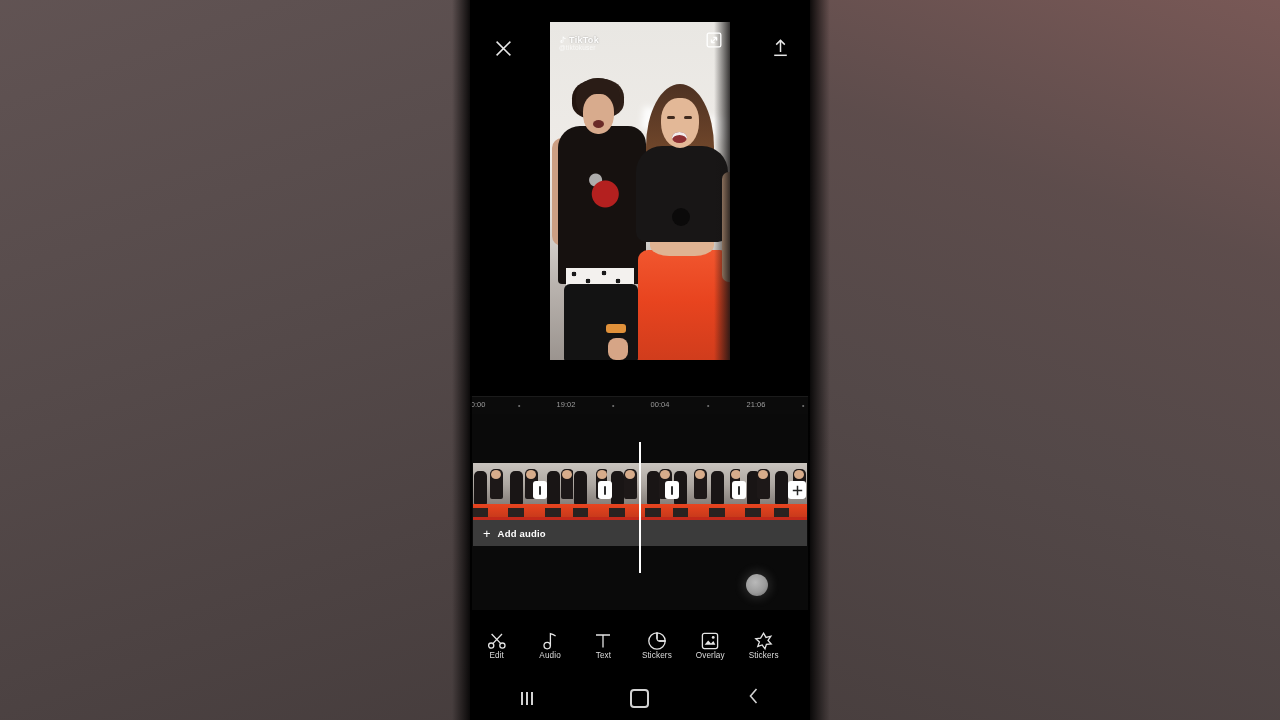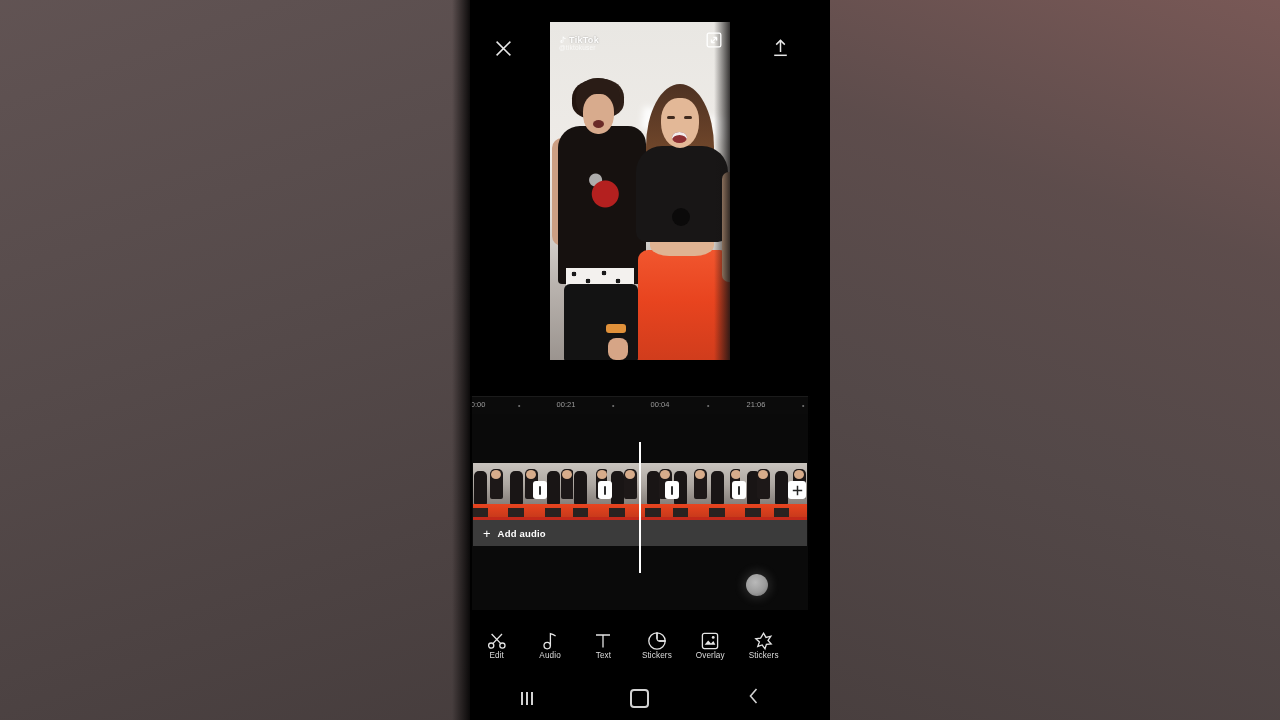--- a/index.html
+++ b/index.html
@@ -55,21 +55,20 @@
 
   
   #phone {
     position: absolute;
     top: 0;
     left: 470px;
     width: 340px;
     height: 720px;
     background: #000;
     overflow: hidden;
-    padding-left: 20px;
   }
 
   
   .topbar {
     position: absolute;
     top: 0; left: 0;
     width: 340px;
     height: 78px;
     z-index: 6;
   }
@@ -503,21 +502,21 @@
             <path d="M4.2 5.6 L8.5 1.4 L12.8 5.6" stroke="#e8e8e8" stroke-width="1.5" fill="none" stroke-linejoin="miter"></path>
             <path d="M2.2 16.3 L14.8 16.3" stroke="#e8e8e8" stroke-width="1.5" fill="none"></path>
           </svg>
         </span>
       </div>
     </div>
 
 
     <div class="ruler" id="ruler">
         <div class="ruler-label" style="left: 6px;">00:00</div>
-        <div class="ruler-label" style="left: 96px;">00:21</div>
+        <div class="ruler-label" style="left: 96px;">19:02</div>
         <div class="ruler-label" style="left: 190px; text-align: center;">00:04</div>
         <div class="ruler-label" style="left: 286px;">21:06</div>
         <div class="ruler-dot" style="left: 49px;"></div>
         <div class="ruler-dot" style="left: 143px;"></div>
         <div class="ruler-dot" style="left: 238px;"></div>
         <div class="ruler-dot" style="left: 333px;"></div>
       </div>
 
     <div class="timeline">
       <div class="clip-row" id="clip-row" style="width: 334px;">

